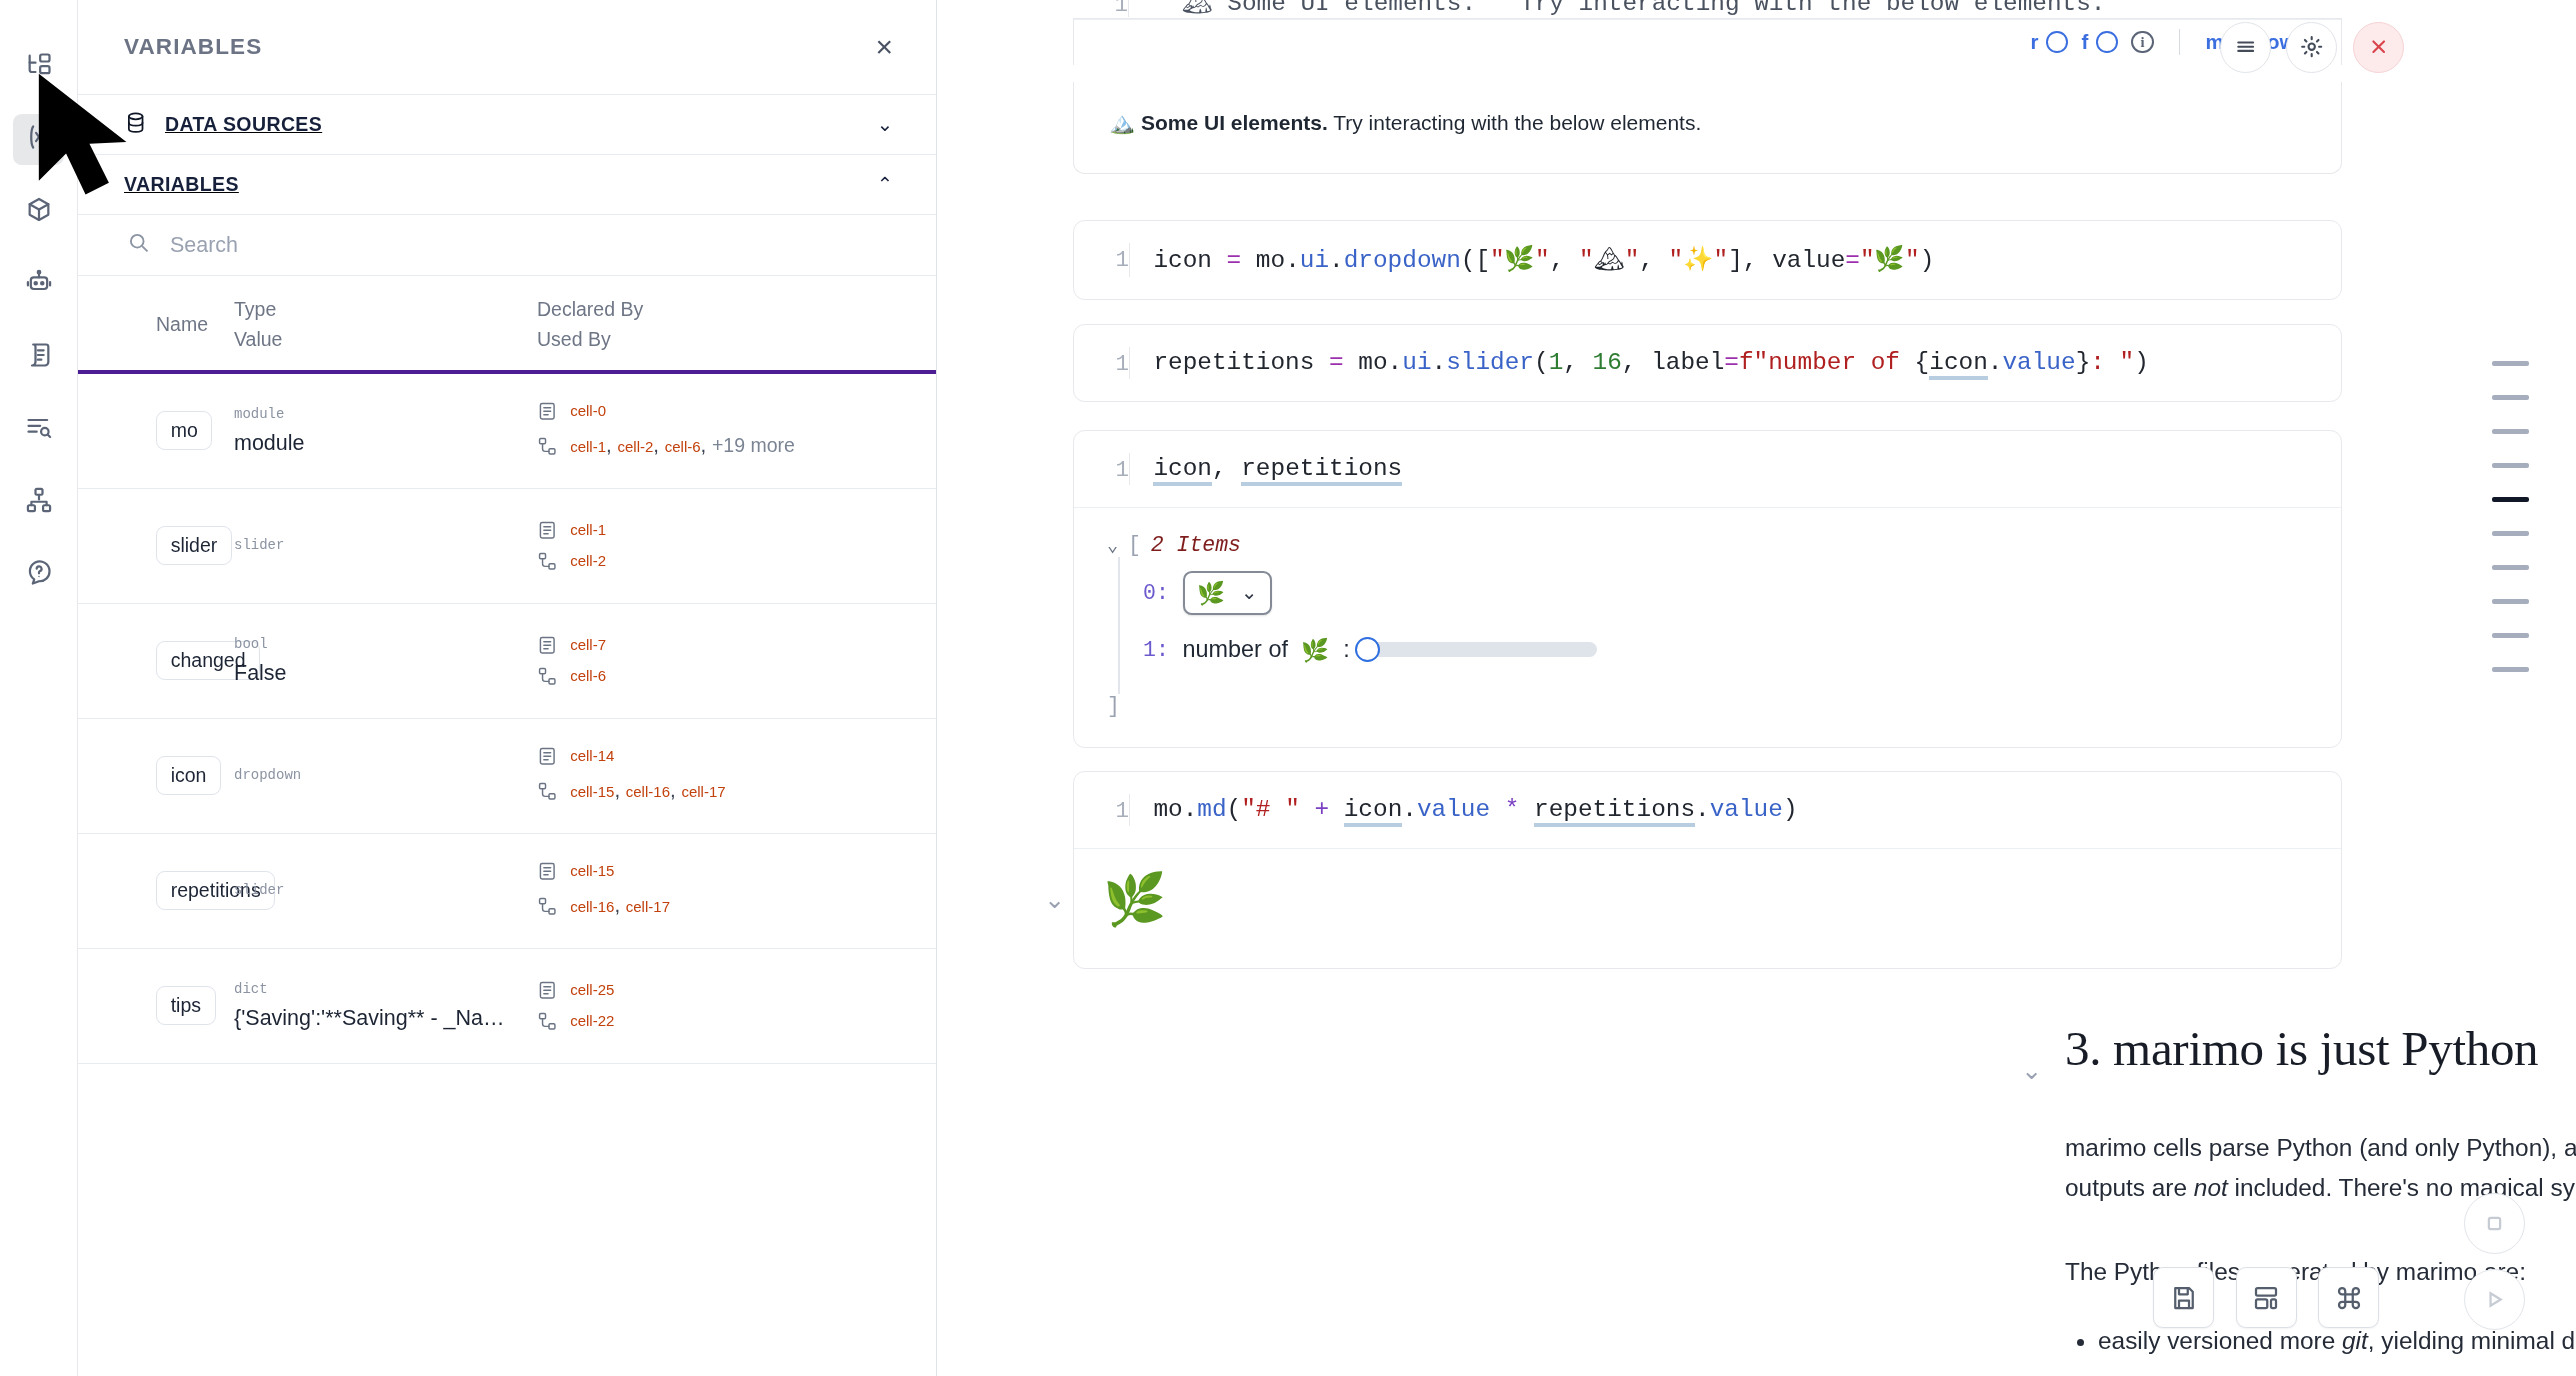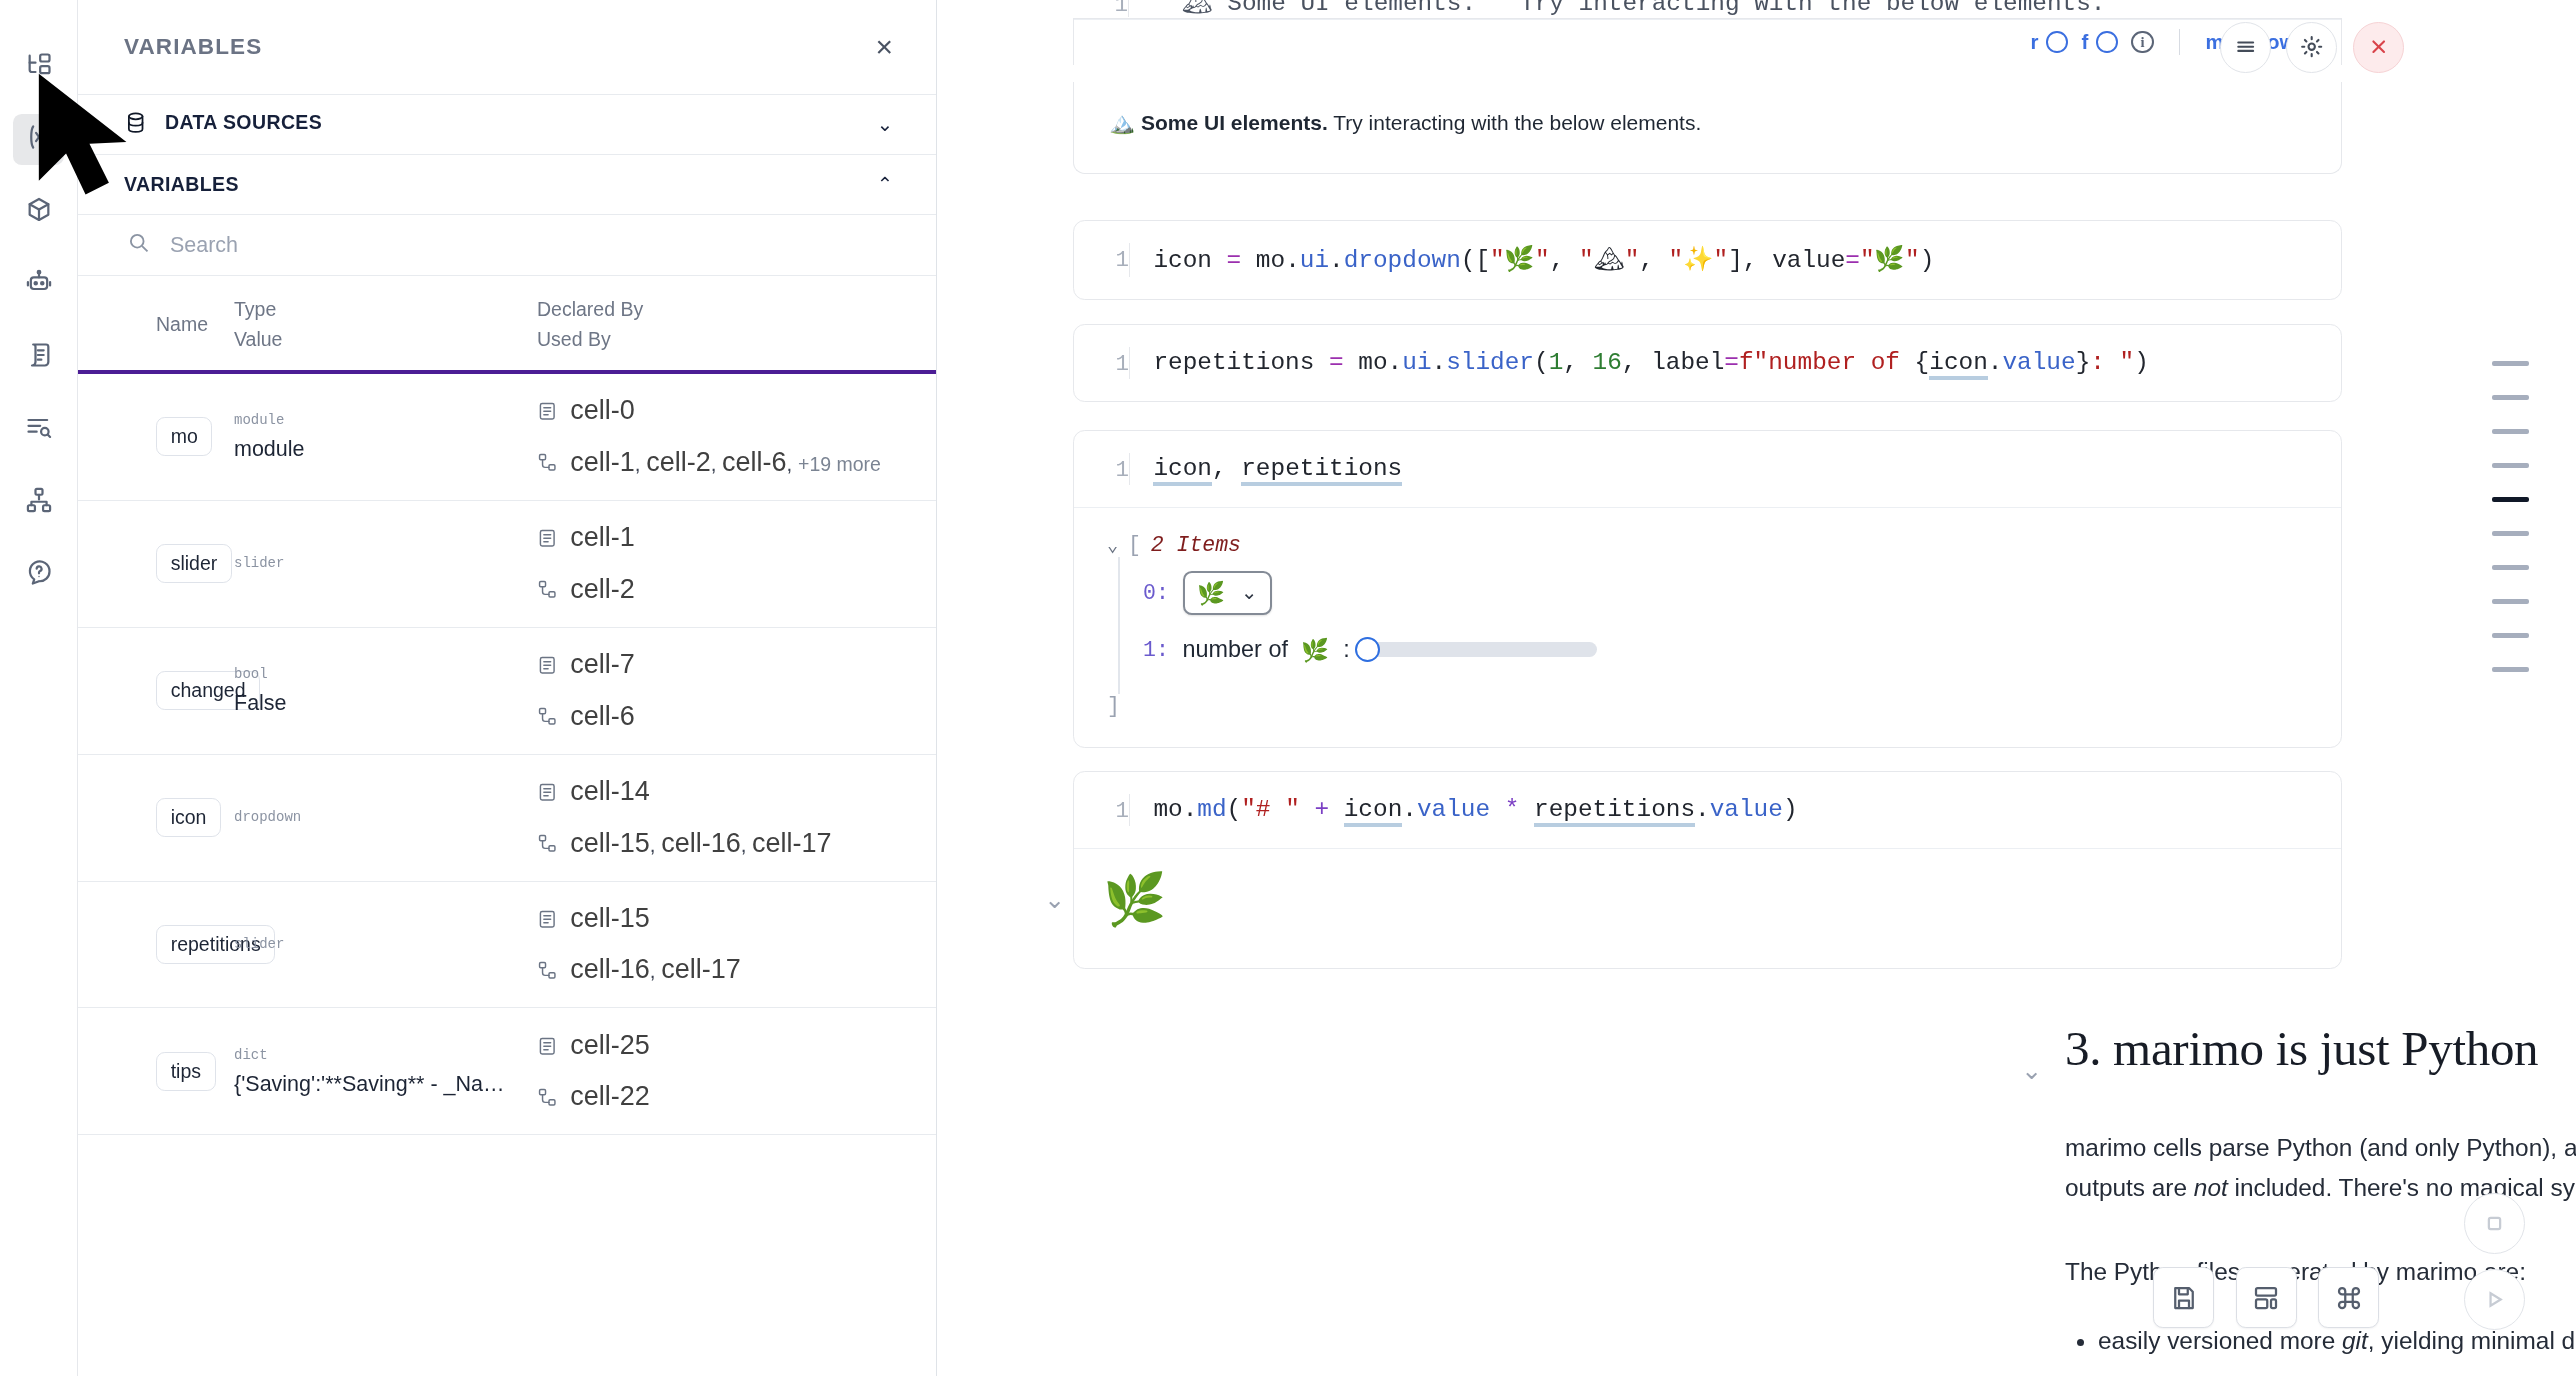--- a/index.html
+++ b/index.html
@@ -44,21 +44,21 @@
     color: #6b7384;
   }
   .panel-close { font-size: 30px; color: #4a5363; cursor: pointer; line-height: 1;
                  font-weight: 300; }
 
   .section-row {
     height: 60px; display: flex; align-items: center;
     padding: 0 43px 0 46px; justify-content: space-between;
     border-bottom: 1px solid #e8ebef; cursor: pointer;
   }
-  .section-left { display: flex; gap: 17.6px; }
+  .section-left { display: flex; align-items: center; gap: 17.6px; text-decoration: underline; }
   .section-left svg { width: 23.4px; height: 23.4px; stroke: #101828; fill: none;
                       stroke-width: 1.8; stroke-linecap: round; stroke-linejoin: round; }
   .section-label {
     font-size: 19.5px; font-weight: 700; letter-spacing: 0.4px; color: #16203a;
   }
   .chev { color: #16203a; font-size: 19.5px; line-height: 1; }
 
   .search-row {
     height: 61px; display: flex; align-items: center; gap: 19.5px;
     padding: 0 43px 0 49px; border-bottom: 1px solid #e8ebef;
@@ -93,21 +93,21 @@
     line-height: 1.9;
   }
   .vval {
     font-size: 21.5px; color: #1d2535; line-height: 1.55; white-space: nowrap;
     overflow: hidden; text-overflow: ellipsis; max-width: 283px;
   }
   .declline { display: flex; align-items: center; gap: 12.7px; line-height: 1.9; }
   .declline svg { width: 20.5px; height: 20.5px; stroke: #6b7484; fill: none;
                   stroke-width: 1.7; stroke-linecap: round; stroke-linejoin: round;
                   flex: 0 0 20.5px; }
-  .celllink { color: #404040; font-size: 27px; }
+  .celllink { color: #c2410c; font-size: 15px; }
   .comma { color: #3b4252; font-size: 20.5px; }
   .more { color: #7b8493; font-size: 19.5px; }
 
   
   .nb { flex: 1; height: 1377px; position: relative; overflow: hidden; background: #fff; }
 
   .cell {
     margin: 0 auto; width: 1269px;
     border: 1px solid #e6e8ec; border-radius: 11.7px; background: #fff;
   }

